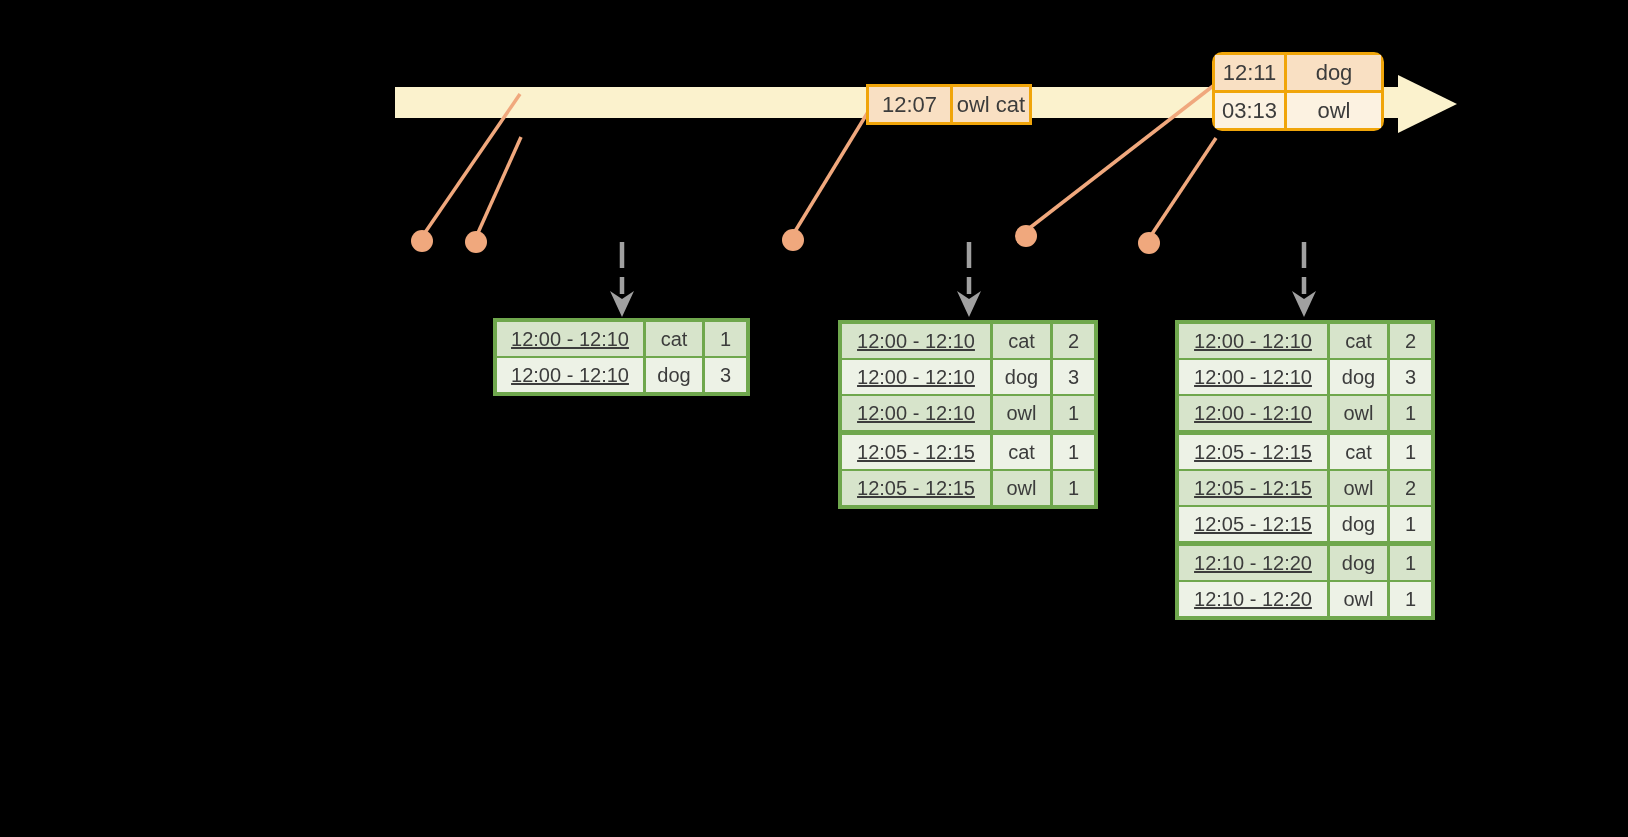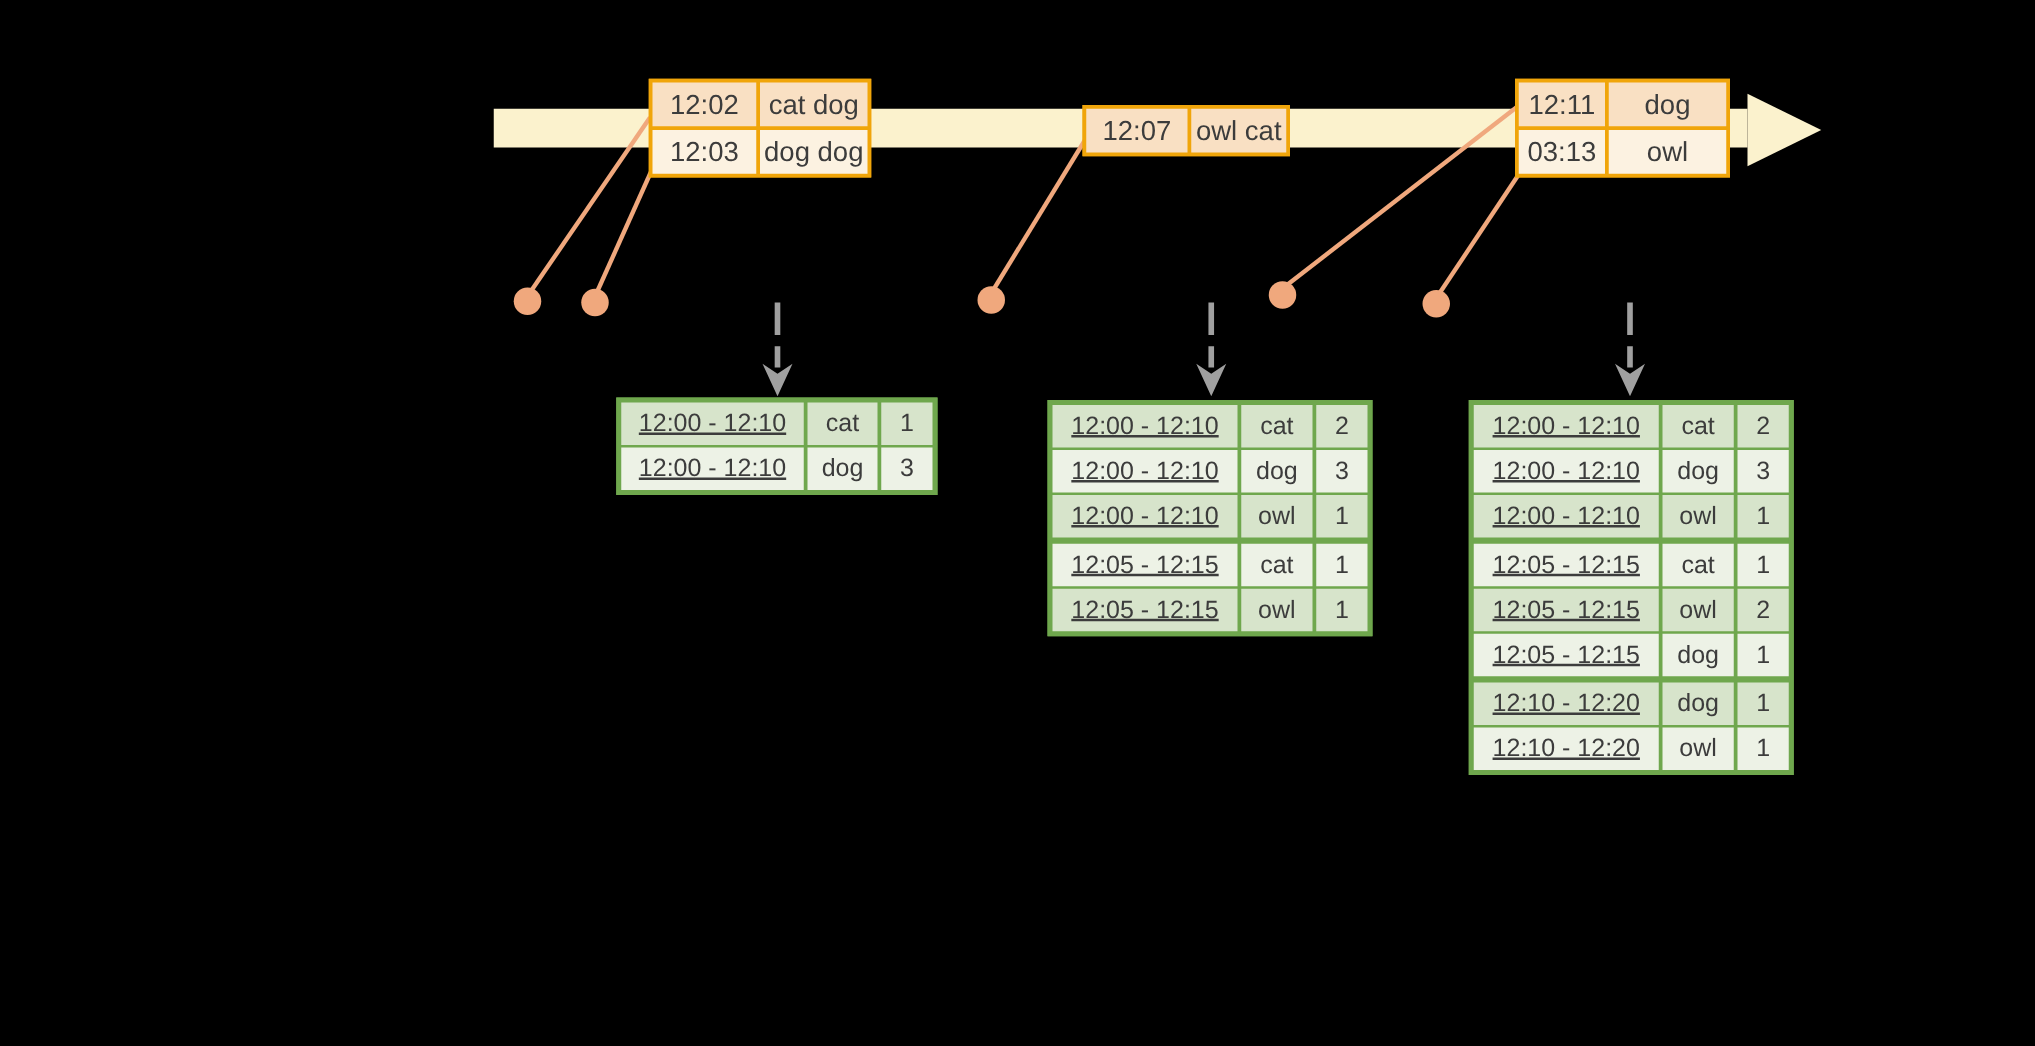--- a/index.html
+++ b/index.html
@@ -86,37 +86,27 @@
     <g>
       <line class="trigger-line" x1="622" y1="242" x2="622" y2="294"></line>
       <path class="trigger-head" d="M610 291 L622 317 L634 291 L622 299 Z"></path>
       <line class="trigger-line" x1="969" y1="242" x2="969" y2="294"></line>
       <path class="trigger-head" d="M957 291 L969 317 L981 291 L969 299 Z"></path>
       <line class="trigger-line" x1="1304" y1="242" x2="1304" y2="294"></line>
       <path class="trigger-head" d="M1292 291 L1304 317 L1316 291 L1304 299 Z"></path>
     </g>
   </svg>
 
-  <div class="event-table" style="left:519px; top:63px; --c1:83px; --c2:86px;">
-      <div class="row dark">
-        <div class="cell cell-time">12:02</div>
-        <div class="cell cell-words">cat dog</div>
-      </div>
-      <div class="row light">
-        <div class="cell cell-time">12:03</div>
-        <div class="cell cell-words">dog dog</div>
-      </div>
-    </div>
   <div class="event-table mixed" style="left:866px; top:84px; --c1:81px; --c2:76px;">
       <div class="row dark">
         <div class="cell cell-time">12:07</div>
         <div class="cell cell-words">owl cat</div>
       </div>
     </div>
-  <div class="event-table" style="left:1212px; top:63px; --c1:69px; --c2:94px;">
+  <div class="event-table" style="left:1212px; top:52px;border-radius:10px; --c1:69px; --c2:94px;">
       <div class="row dark">
         <div class="cell cell-time">12:11</div>
         <div class="cell cell-words">dog</div>
       </div>
       <div class="row light">
         <div class="cell cell-time">03:13</div>
         <div class="cell cell-words">owl</div>
       </div>
     </div>
 

